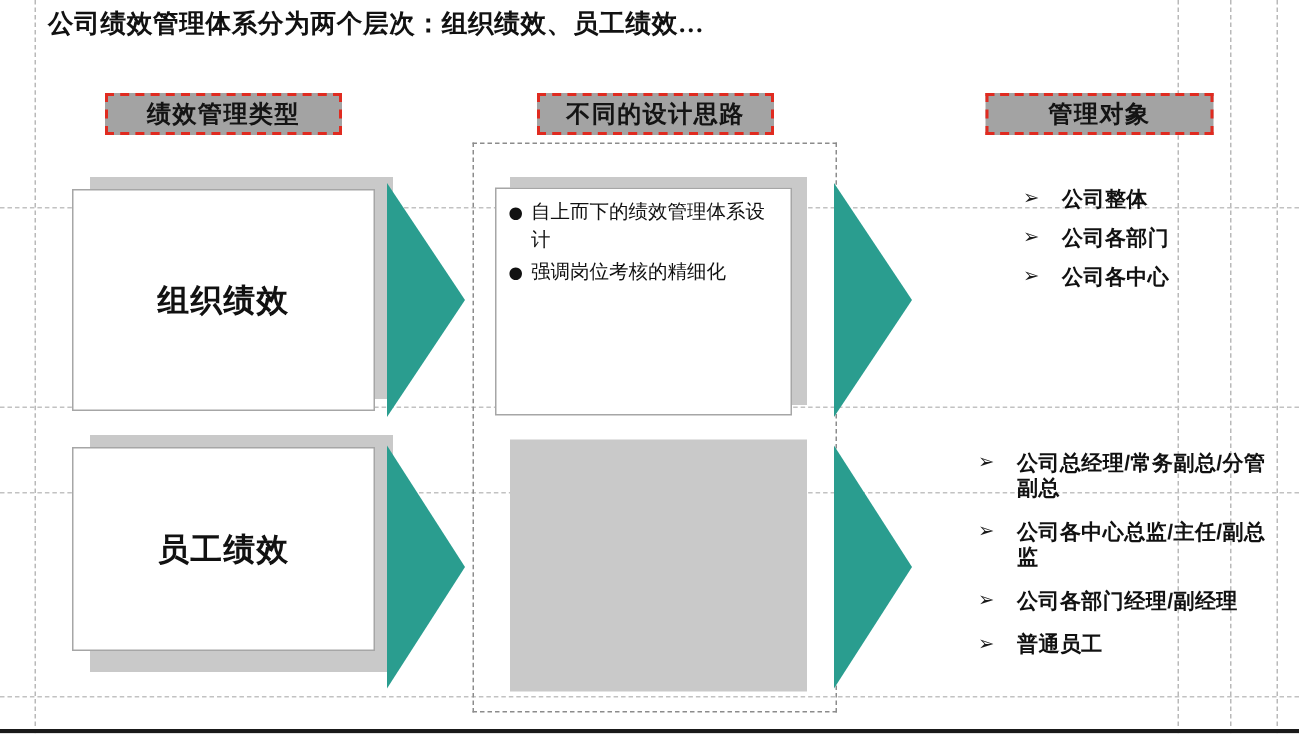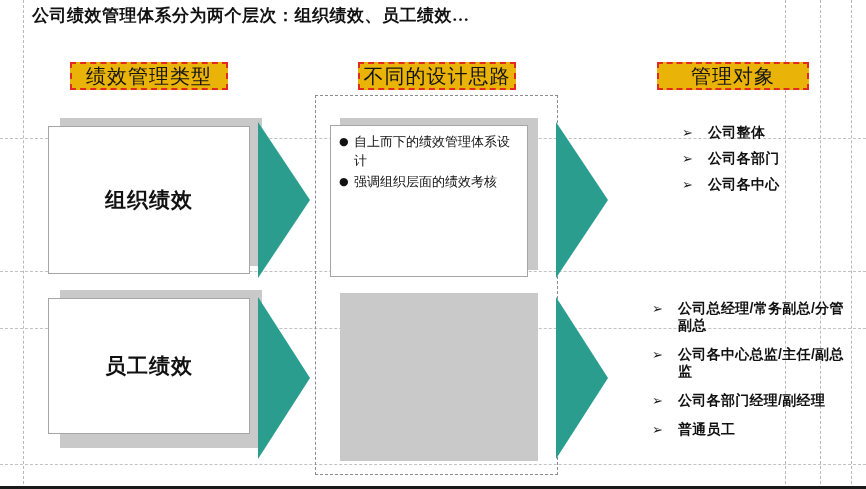--- a/index.html
+++ b/index.html
@@ -58,24 +58,24 @@
   }
 
   
   .col-header {
     position: absolute;
     border: 2px dashed #e02b20;
     box-sizing: border-box;
     display: flex;
     align-items: center;
     justify-content: center;
-    font-size: 20px;
-    font-weight: normal;
+    font-size: 16px;
+    font-weight: bold;
     color: #141414;
-    background: #eab308;
+    background: #a3a3a3;
     letter-spacing: 1px;
   }
   #hdr-type   { left: 70px;  top: 62px; width: 158px; height: 28px; }
   #hdr-ideas  { left: 358px; top: 62px; width: 158px; height: 28px; }
   #hdr-object { left: 657px; top: 62px; width: 152px; height: 28px; }
 
   
   #middle-container {
     position: absolute;
     left: 315px;
@@ -236,21 +236,21 @@
   <div class="card" id="lcard1">
     <div class="card-label">组织绩效</div>
   </div>
 
   <div class="arrow" id="arrow-r1c1"></div>
 
   <div class="card-shadow" id="mcard1-shadow"></div>
   <div class="card" id="mcard1">
     <ul class="bullet-list">
       <li>自上而下的绩效管理体系设计</li>
-      <li>强调组织层面的绩效考核</li>
+      <li>强调岗位考核的精细化</li>
     </ul>
   </div>
 
   <div class="arrow" id="arrow-r1c2"></div>
 
   <ul class="object-list" id="objects1">
     <li>公司整体</li>
     <li>公司各部门</li>
     <li>公司各中心</li>
   </ul>

